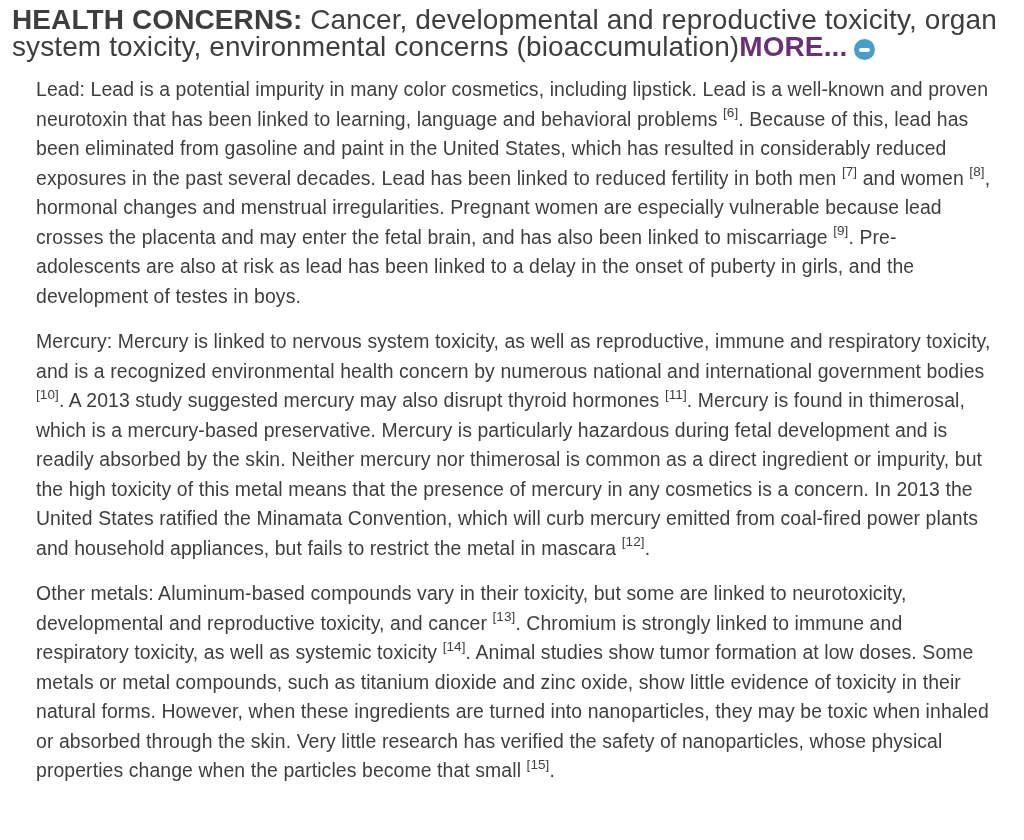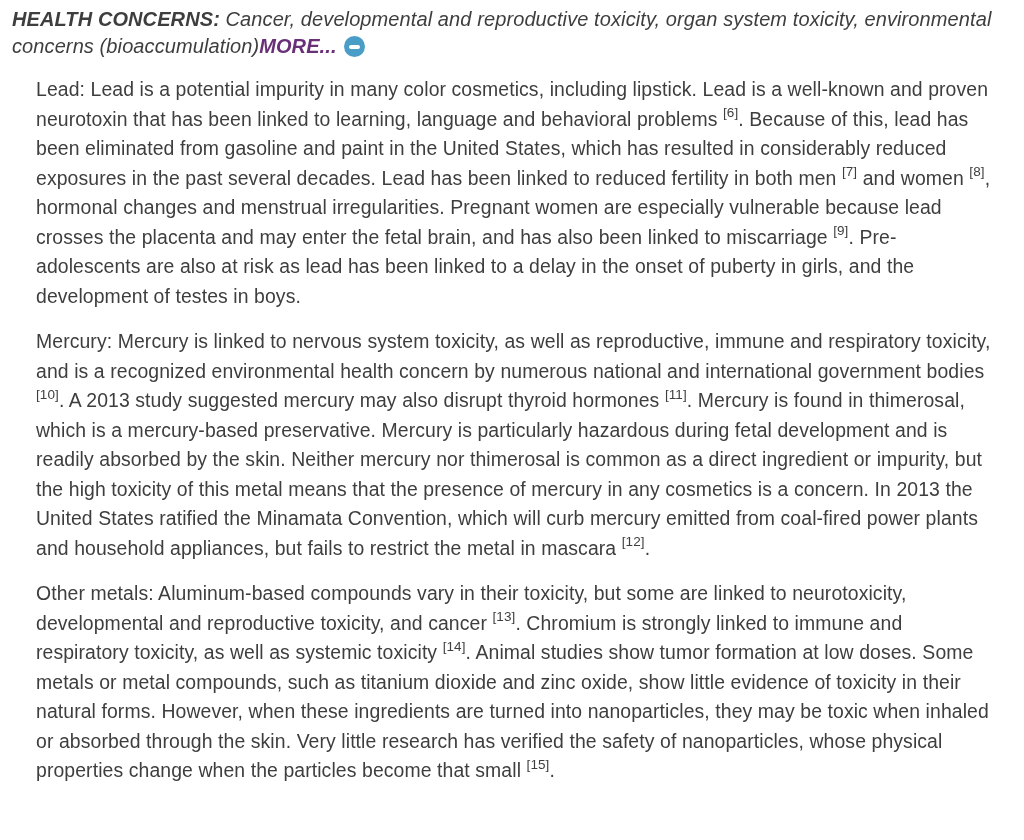--- a/index.html
+++ b/index.html
@@ -11,25 +11,24 @@
     width: 1024px;
     height: 840px;
     font-family: "Liberation Sans", "DejaVu Sans", sans-serif;
     color: var(--text-color, #3e3e3e);
     overflow: hidden;
   }
   .content {
     padding: 6px 18px 0 12px;
   }
   .header {
-    font-size: 20px;
+    font-size: 28px;
     line-height: 27px;
     margin: 0 0 15px 0;
     letter-spacing: 0.1px;
-    font-style: italic;
   }
   .hdr-label {
     font-weight: 700;
     color: var(--text-color, #3e3e3e);
   }
   .more {
     font-weight: 700;
     color: var(--more-color, #6a3077);
     text-decoration: none;
     cursor: pointer;

